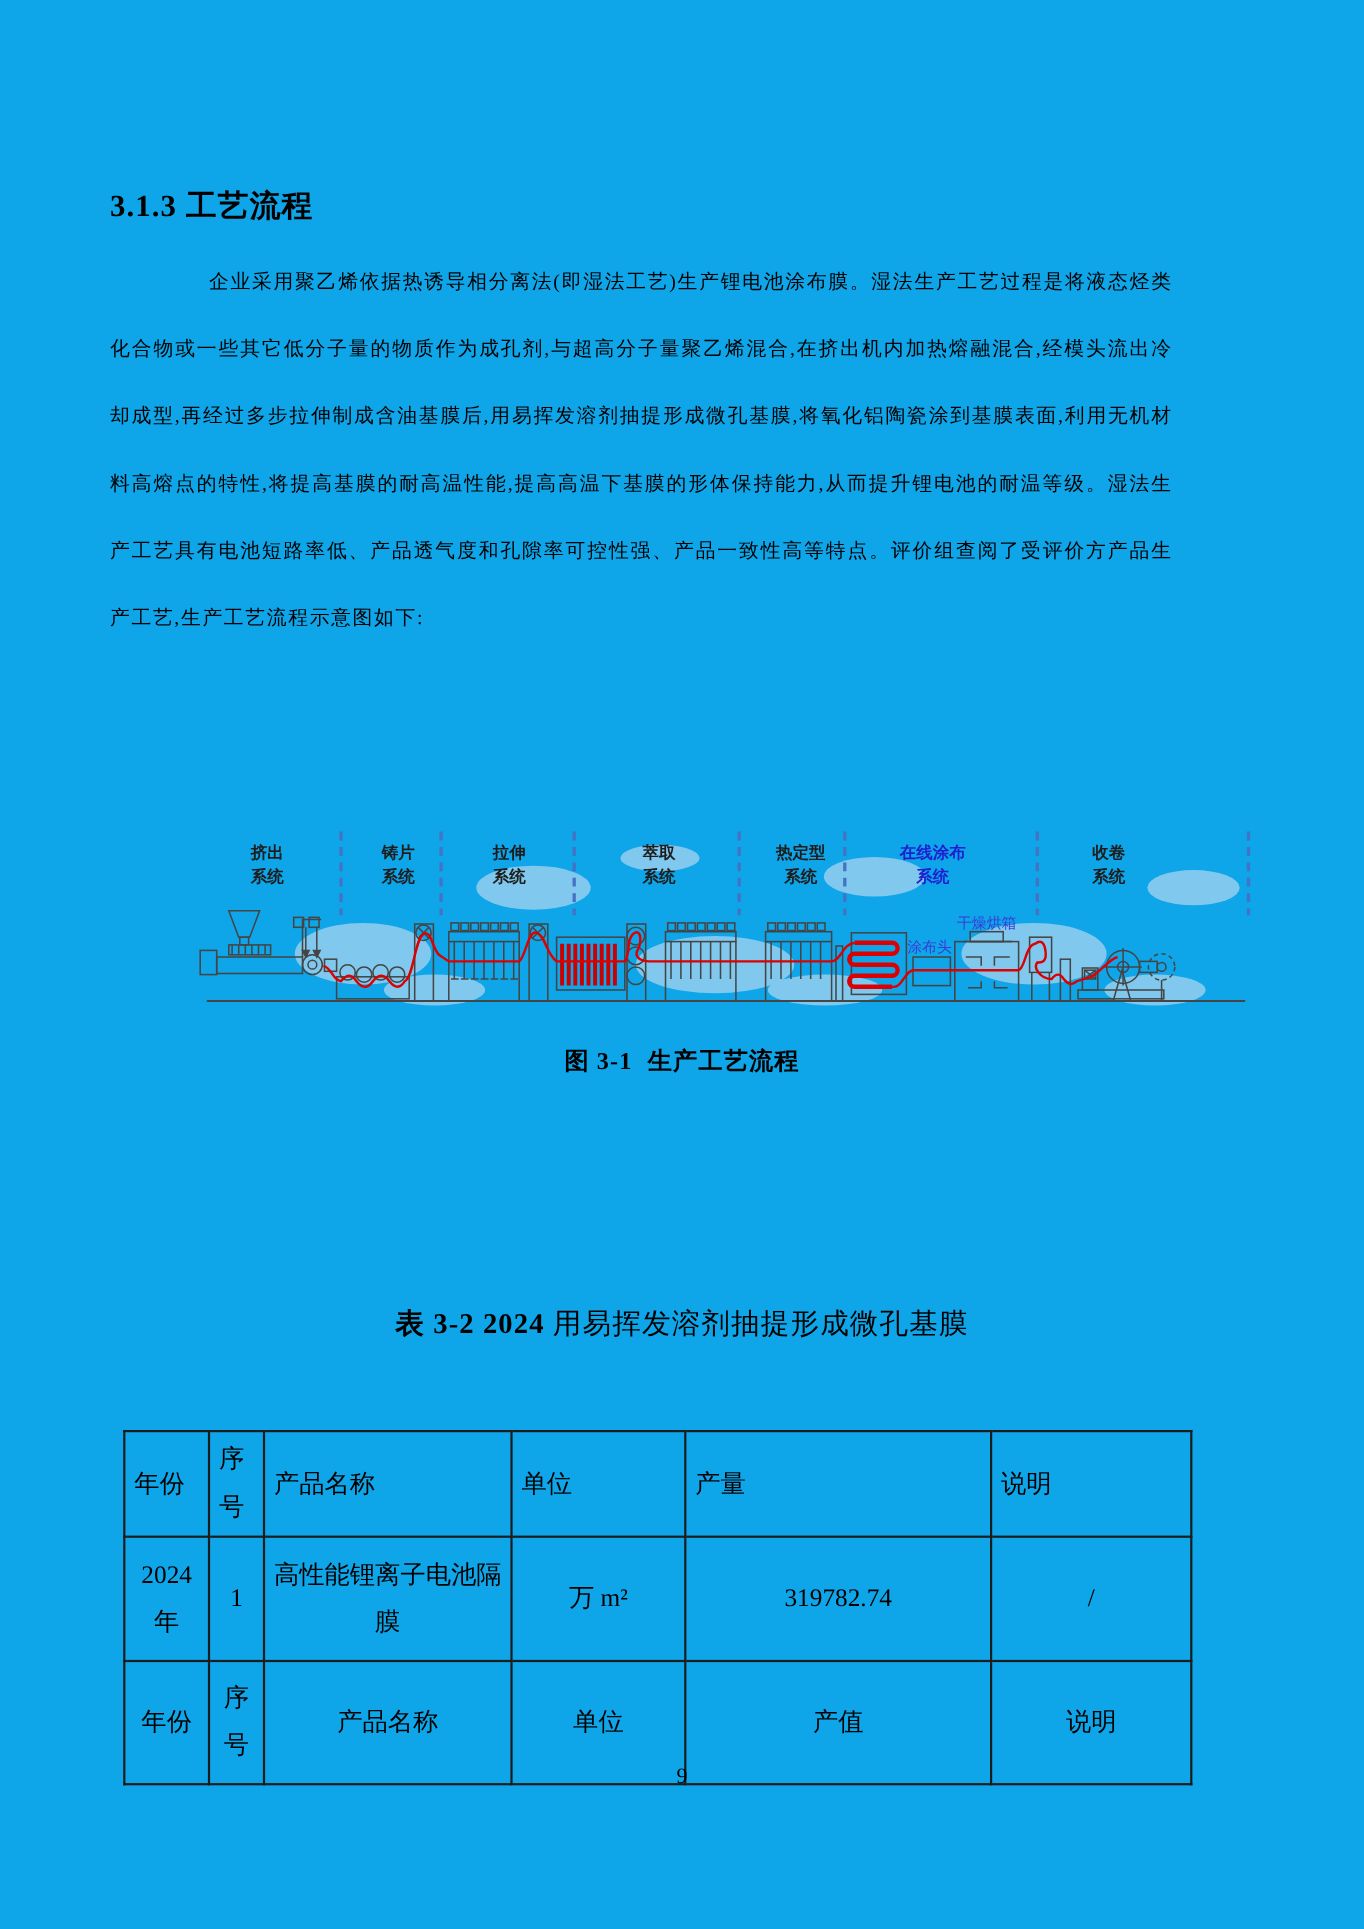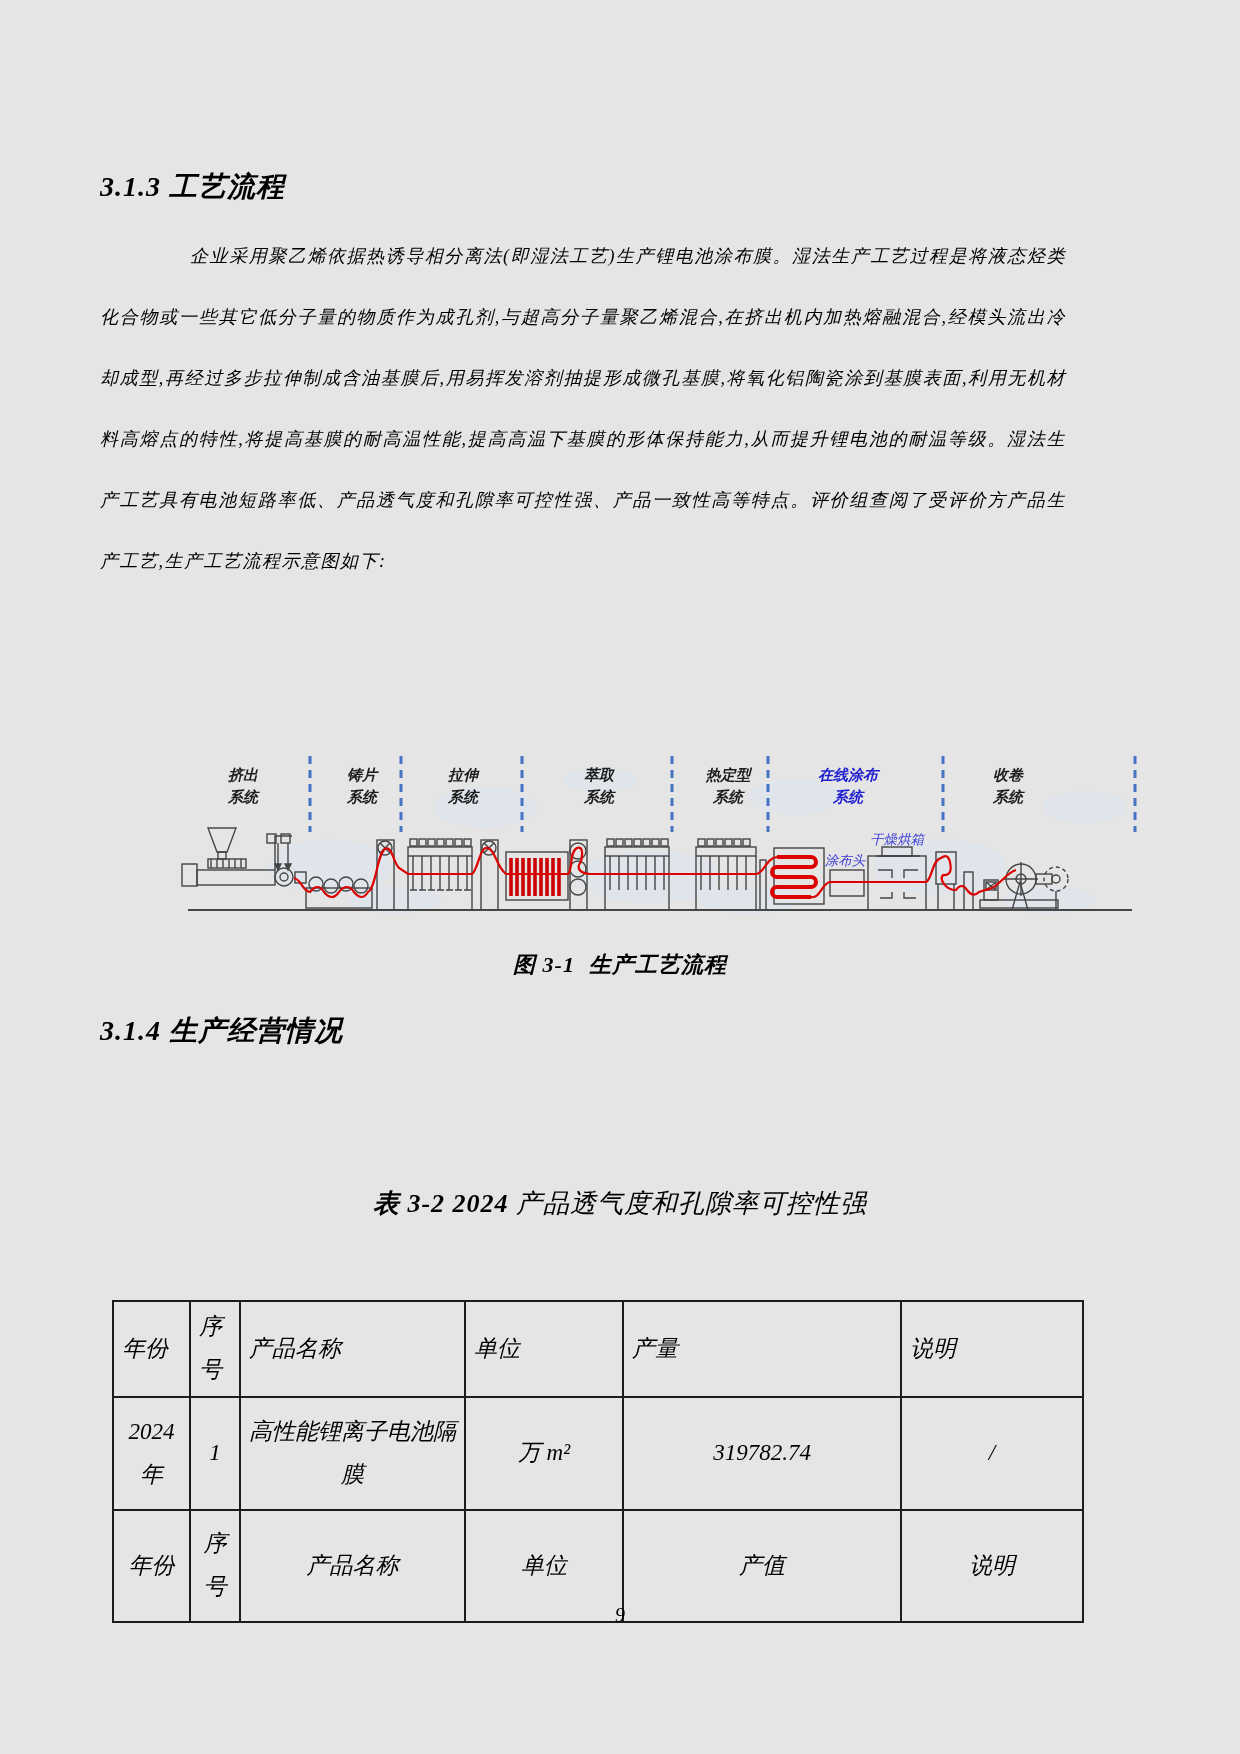--- a/index.html
+++ b/index.html
@@ -1,18 +1,18 @@
 <!DOCTYPE html>
 <html><head>
 <meta charset="utf-8">
 <style>
   html,body{margin:0;padding:0;background:#ffffff;}
   .page{
-    position:relative;width:1240px;height:1754px;background:#e5e5e5;
-    font-family:"Liberation Serif","DejaVu Serif",serif;color:#000;overflow:hidden;font-style:italic;
+    position:relative;width:1240px;height:1754px;background:#0ea5e9;
+    font-family:"Liberation Serif","DejaVu Serif",serif;color:#000;overflow:hidden;
   }
   .heading{
     position:absolute;left:100px;font-size:28px;font-weight:bold;
     letter-spacing:1px;white-space:nowrap;
   }
   #h313{top:168px;}
   #h314{top:1012px;}
   .bodyp{
     position:absolute;left:100px;width:966px;font-size:18px;line-height:61px;
     letter-spacing:1.5px;text-align:justify;margin:0;
@@ -246,25 +246,24 @@
                  C752,128 752,108 761,106 q7,-5 9,4 q3,14 -7,13 C759,128 766,138 776,138
                  q6,-8 11,0 q6,8 12,2 L812,136 C820,132 828,120 836,118"></path>
       </g>
     </svg>
   </div>
 
   <p class="figcap">
     <span>图 3-1</span><span class="cap-text">生产工艺流程</span>
   </p>
 
-  <div class="heading" id="h314">3.1.4 生产经营情况</div>
 
 
   <p class="tblcap">
-    <span class="cap-bold">表 3-2  2024</span><span> 产品透气度和孔隙率可控性强</span>
+    <span class="cap-bold">表 3-2  2024</span><span> 用易挥发溶剂抽提形成微孔基膜</span>
   </p>
 
   <table class="report">
     <colgroup>
       <col style="width:77px">
         <col style="width:50px">
         <col style="width:225px">
       <col style="width:158px">
         <col style="width:278px">
         <col style="width:182px">

